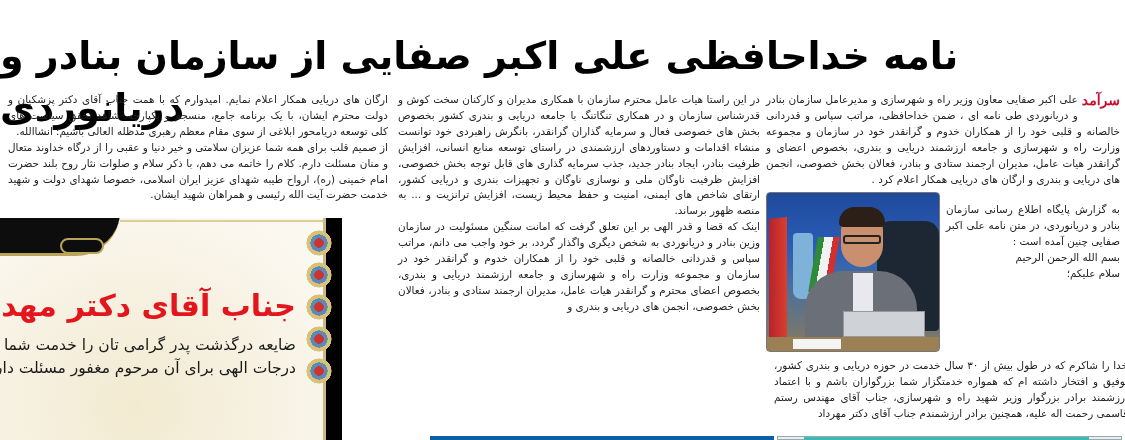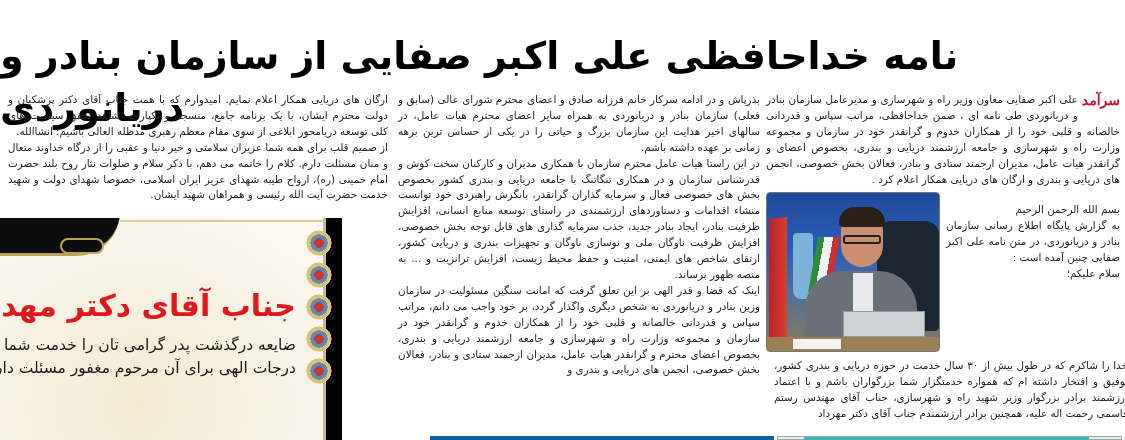--- a/index.html
+++ b/index.html
@@ -75,22 +75,22 @@
 
 <h1 class="headline">نامه خداحافظی علی اکبر صفایی از سازمان بنادر و دریانوردی</h1>
 
 <div class="col col-right">
   <span class="logo">سرآمد</span>
   <p>علی اکبر صفایی معاون وزیر راه و شهرسازی و مدیرعامل سازمان بنادر و دریانوردی طی نامه ای ، ضمن خداحافظی، مراتب سپاس و قدردانی خالصانه و قلبی خود را از همکاران خدوم و گرانقدر خود در سازمان و مجموعه وزارت راه و شهرسازی و جامعه ارزشمند دریایی و بندری، بخصوص اعضای و گرانقدر هیات عامل، مدیران ارجمند ستادی و بنادر، فعالان بخش خصوصی، انجمن های دریایی و بندری و ارگان های دریایی همکار اعلام کرد .</p>
   <div style="height:162px; width:1px;"></div>
 </div>
 
 <div class="col" style="left:946px; top:202px; width:174px;">
+  <p>به گزارش پایگاه اطلاع رسانی سازمان بنادر و دریانوردی، در متن نامه علی اکبر صفایی چنین آمده است :</p>
   <p>بسم الله الرحمن الرحیم</p>
-  <p>به گزارش پایگاه اطلاع رسانی سازمان بنادر و دریانوردی، در متن نامه علی اکبر صفایی چنین آمده است :</p>
   <p>سلام علیکم؛</p>
 </div>
 
 <div class="col" style="left:766px; top:358px; width:354px;margin-left:8px;">
   <p>خدا را شاکرم که در طول بیش از ۳۰ سال خدمت در حوزه دریایی و بندری کشور، توفیق و افتخار داشته ام که همواره خدمتگزار شما بزرگواران باشم و با اعتماد ارزشمند برادر بزرگوار وزیر شهید راه و شهرسازی، جناب آقای مهندس رستم قاسمی رحمت اله علیه، همچنین برادر ارزشمندم جناب آقای دکتر مهرداد</p>
 </div>
 
 <div class="photo-wrap">
   <div class="photo">
     <div class="flag-red"></div>
@@ -102,21 +102,20 @@
     <div class="head"></div>
     <div class="hair"></div>
     <div class="glasses"></div>
     <div class="laptop"></div>
     <div class="desk"></div>
     <div class="paper"></div>
   </div>
 </div>
 
 <div class="col col-mid">
-  <p>بذرپاش و در ادامه سرکار خانم فرزانه صادق و اعضای محترم شورای عالی (سابق و فعلی) سازمان بنادر و دریانوردی به همراه سایر اعضای محترم هیات عامل، در سالهای اخیر هدایت این سازمان بزرگ و حیاتی را در یکی از حساس ترین برهه زمانی بر عهده داشته باشم.</p>
   <p>در این راستا هیات عامل محترم سازمان با همکاری مدیران و کارکنان سخت کوش و قدرشناس سازمان و در همکاری تنگاتنگ با جامعه دریایی و بندری کشور بخصوص بخش های خصوصی فعال و سرمایه گذاران گرانقدر، بانگرش راهبردی خود توانست منشاء اقدامات و دستاوردهای ارزشمندی در راستای توسعه منابع انسانی، افزایش ظرفیت بنادر، ایجاد بنادر جدید، جذب سرمایه گذاری های قابل توجه بخش خصوصی، افزایش ظرفیت ناوگان ملی و نوسازی ناوگان و تجهیزات بندری و دریایی کشور، ارتقای شاخص های ایمنی، امنیت و حفظ محیط زیست، افزایش ترانزیت و ... به منصه ظهور برساند.</p>
   <p>اینک که قضا و قدر الهی بر این تعلق گرفت که امانت سنگین مسئولیت در سازمان وزین بنادر و دریانوردی به شخص دیگری واگذار گردد، بر خود واجب می دانم، مراتب سپاس و قدردانی خالصانه و قلبی خود را از همکاران خدوم و گرانقدر خود در سازمان و مجموعه وزارت راه و شهرسازی و جامعه ارزشمند دریایی و بندری، بخصوص اعضای محترم و گرانقدر هیات عامل، مدیران ارجمند ستادی و بنادر، فعالان بخش خصوصی، انجمن های دریایی و بندری و</p>
 </div>
 
 <div class="col col-left">
   <p>ارگان های دریایی همکار اعلام نمایم. امیدوارم که با همت جناب آقای دکتر پزشکیان و دولت محترم ایشان، با یک برنامه جامع، منسجم و یکپارچه، شاهد تحقق سیاست های کلی توسعه دریامحور ابلاغی از سوی مقام معظم رهبری مدظله العالی باشیم؛ انشاالله.</p>
   <p>از صمیم قلب برای همه شما عزیزان سلامتی و خیر دنیا و عقبی را از درگاه خداوند متعال و منان مسئلت دارم. کلام را خاتمه می دهم، با ذکر سلام و صلوات نثار روح بلند حضرت امام خمینی (ره)، ارواح طیبه شهدای عزیز ایران اسلامی، خصوصا شهدای دولت و شهید خدمت حضرت آیت الله رئیسی و همراهان شهید ایشان.</p>
 </div>
 
 <div class="ad">

